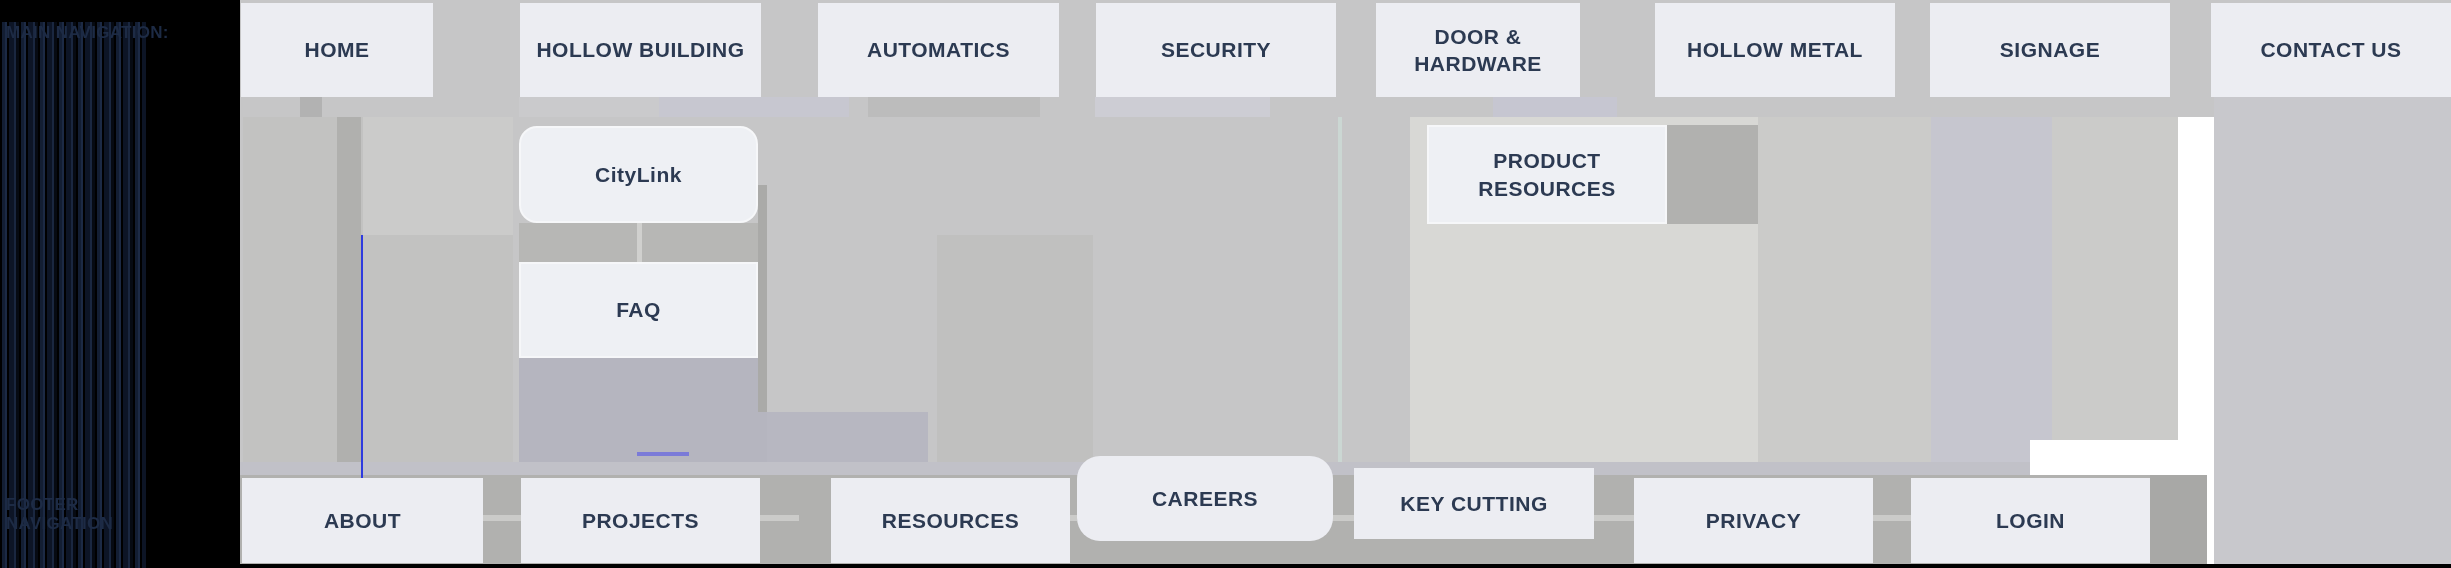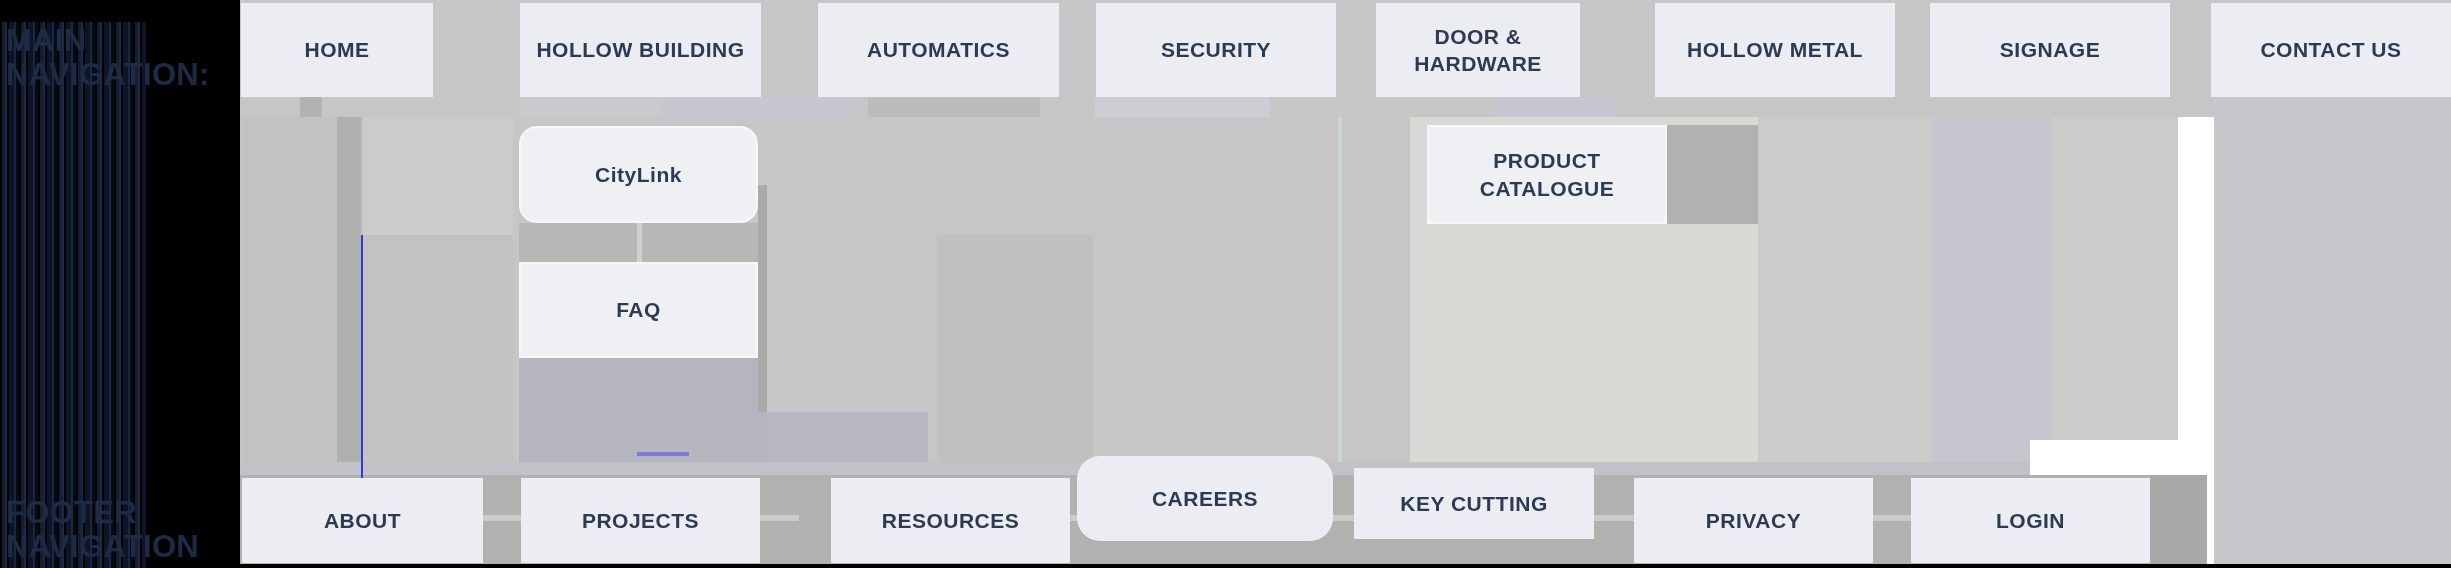--- a/index.html
+++ b/index.html
@@ -12,21 +12,21 @@
   }
   
   .stripes{
     position:absolute;left:0;top:22px;width:146px;height:546px;
     background:repeating-linear-gradient(90deg,
       #000 0 2px,#131e33 2px 5px,#1c2a45 5px 7px,#000 7px 9px,
       #0d1526 9px 14px,#1a2740 14px 16px,#060a12 16px 19px);
   }
   .margin-label{
     position:absolute;left:6px;width:178px;
-    color:#1d2b45;font-size:31px;font-weight:bold;line-height:1.1;
+    color:#1d2b45;font-size:17px;font-weight:bold;line-height:1.1;
     letter-spacing:0.3px;text-transform:uppercase;
   }
   .patch{position:absolute;}
   .node{
     position:absolute;
     background:#ecedf2;
     display:flex;align-items:center;justify-content:center;
     text-align:center;
     color:#2c3a52;font-size:21px;font-weight:bold;letter-spacing:0.5px;
     line-height:1.3;
@@ -111,21 +111,21 @@
     <span class="node-label">CONTACT US</span>
   </div>
 
   <div class="node sub" style="left:519px;top:126px;width:239px;height:97px;border-radius:18px;">
     <span class="node-label">CityLink</span>
   </div>
   <div class="node sub" style="left:519px;top:262px;width:239px;height:96px;">
     <span class="node-label">FAQ</span>
   </div>
   <div class="node sub" style="left:1427px;top:125px;width:240px;height:99px;">
-    <span class="node-label narrow">PRODUCT CATALOGUE</span>
+    <span class="node-label narrow">PRODUCT RESOURCES</span>
   </div>
 
   <div class="node" style="left:242px;top:478px;width:241px;height:85px;">
     <span class="node-label">ABOUT</span>
   </div>
   <div class="node" style="left:521px;top:478px;width:239px;height:85px;">
     <span class="node-label">PROJECTS</span>
   </div>
   <div class="node" style="left:799px;top:478px;width:239px;height:85px;margin-left:32px;">
     <span class="node-label">RESOURCES</span>

